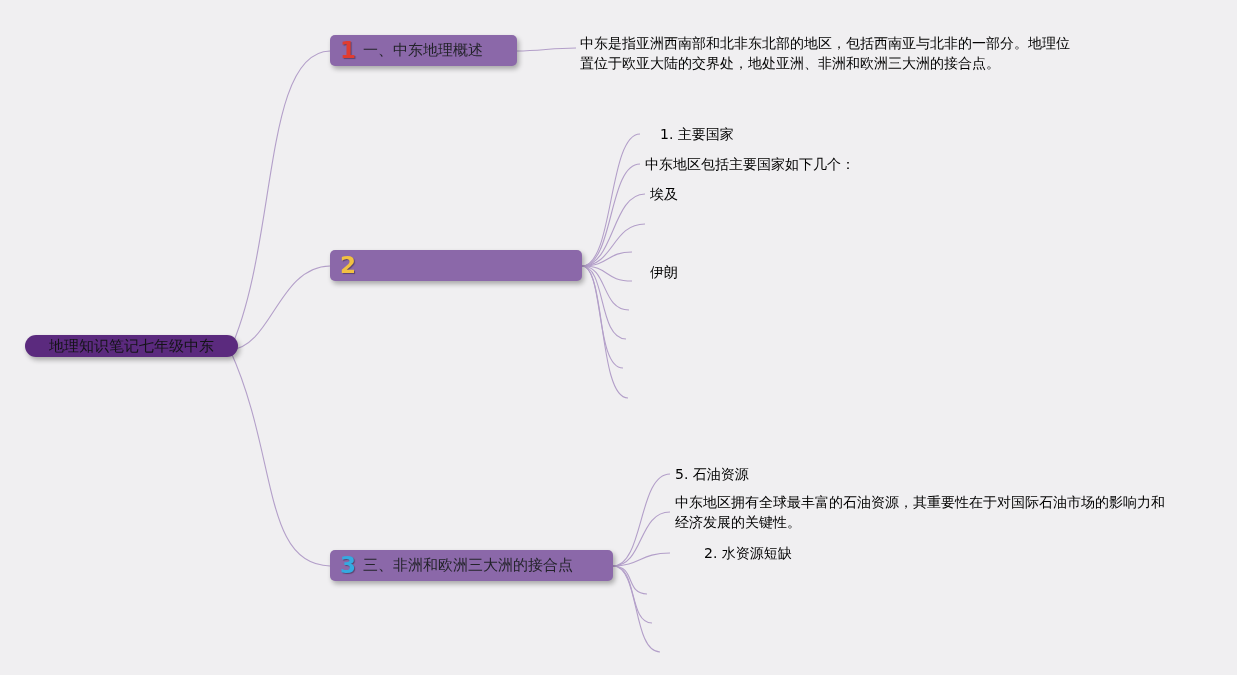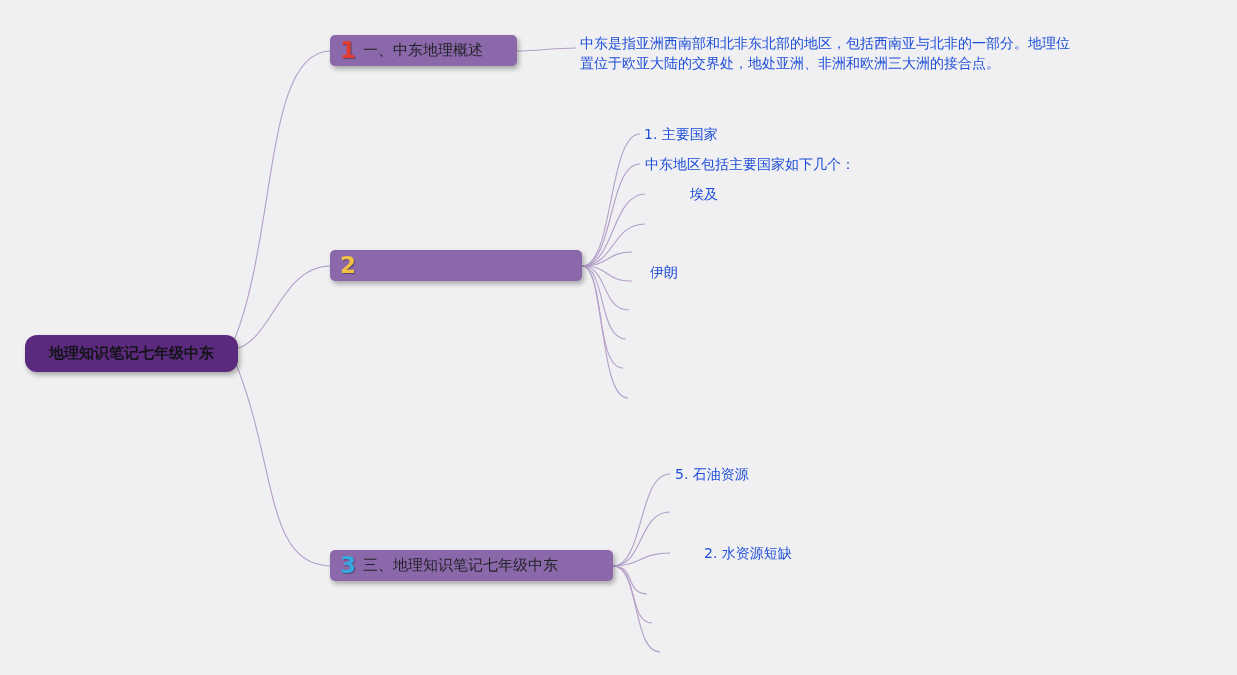--- a/index.html
+++ b/index.html
@@ -15,31 +15,30 @@
     overflow:hidden;
   }
   svg.links {
     position:absolute;
     left:0; top:0;
     pointer-events:none;
   }
   .root-node {
     position:absolute;
     left:25px; top:335px;
-    min-width:205px; height:37px;
+    min-width:205px; height:22px;
     box-sizing:border-box;
     background:#5b2a7e;
     border-radius:12px;
     display:flex; align-items:center; justify-content:center;
     padding:0 24px;
     font-size:15px;
     color:#141418;
     white-space:nowrap;
     box-shadow:2px 3px 5px rgba(0,0,0,0.30);
-    font-weight:bold;
   }
   .branch-node {
     position:absolute;
     height:31px;
     box-sizing:border-box;
     background:#8b68a9;
     border-radius:5px;
     display:flex; align-items:center;
     gap:7px;
     padding:0 12px 0 10px;
@@ -58,28 +57,28 @@
     text-shadow:1px 1px 1px rgba(0,0,0,0.35);
     font-family:"DejaVu Sans","Liberation Sans",sans-serif;
   }
   .n1 { color:#e03c31; }
   .n2 { color:#f2c142; }
   .n3 { color:#35aae1; }
   .child-node {
     position:absolute;
     font-size:14px;
     line-height:20px;
-    color:#1d4ed8;
+    color:#000000;
     white-space:nowrap;
   }
   .child-node.wrap { white-space:normal; }
   .c10 { left:580px; top:33px;  width:502px; }
-  .c20 { left:644px; top:124px;text-align:center; }
+  .c20 { left:660px; top:124px;text-align:center; }
   .c21 { left:645px; top:154px;text-align:center; }
-  .c22 { left:650px; top:184px;margin-left:40px; }
+  .c22 { left:650px; top:184px; }
   .c23 { left:650px; top:214px;margin-top:48px; }
   .c30 { left:675px; top:464px; }
   .c31 { left:675px; top:492px; width:502px; }
   .c32 { left:704px; top:543px; }
 </style>
 </head>
 <body>
 
 <div class="canvas">
 
@@ -123,18 +122,19 @@
   <div class="branch-node b2">
     <span class="branch-num n2">2</span>
   </div>
   <div class="child-node c20">1. 主要国家</div>
   <div class="child-node c21">中东地区包括主要国家如下几个：</div>
   <div class="child-node c22">埃及</div>
   <div class="child-node c23">伊朗</div>
 
   <div class="branch-node b3">
     <span class="branch-num n3">3</span>
-    <span>三、地理知识笔记七年级中东</span>
+    <span>三、非洲和欧洲三大洲的接合点</span>
   </div>
   <div class="child-node c30">5. 石油资源</div>
+  <div class="child-node wrap c31">中东地区拥有全球最丰富的石油资源，其重要性在于对国际石油市场的影响力和经济发展的关键性。</div>
   <div class="child-node c32">2. 水资源短缺</div>
 
 </div>
 
 </body></html>

